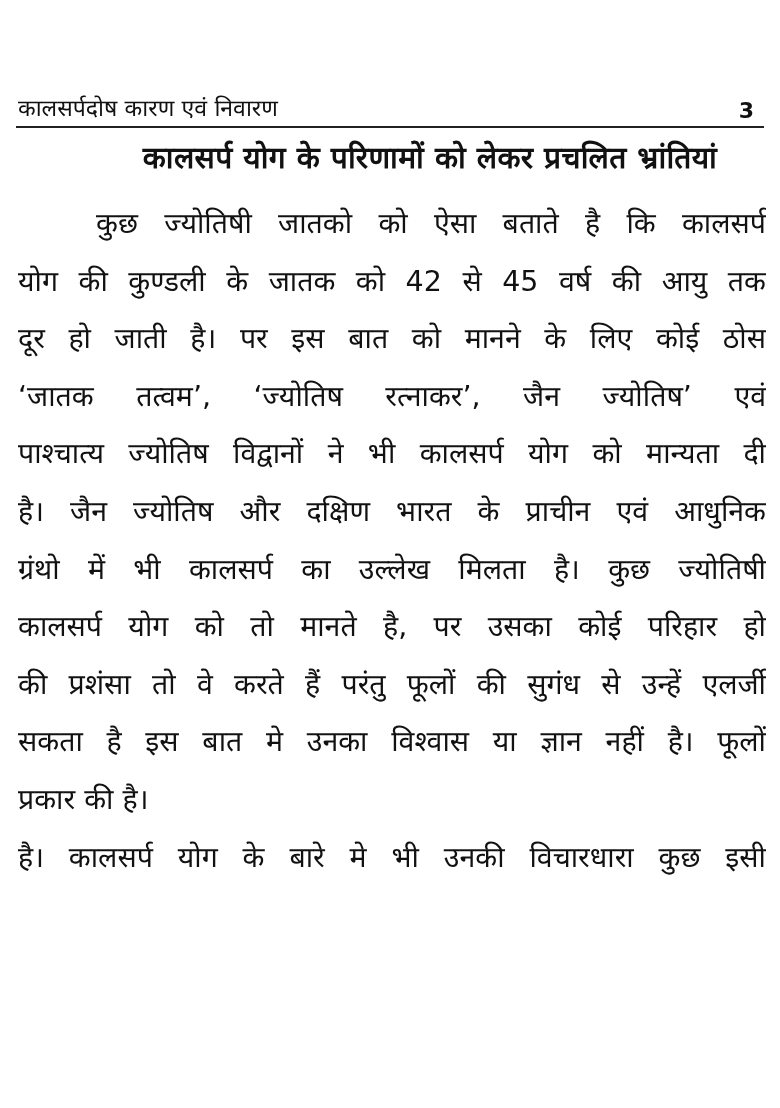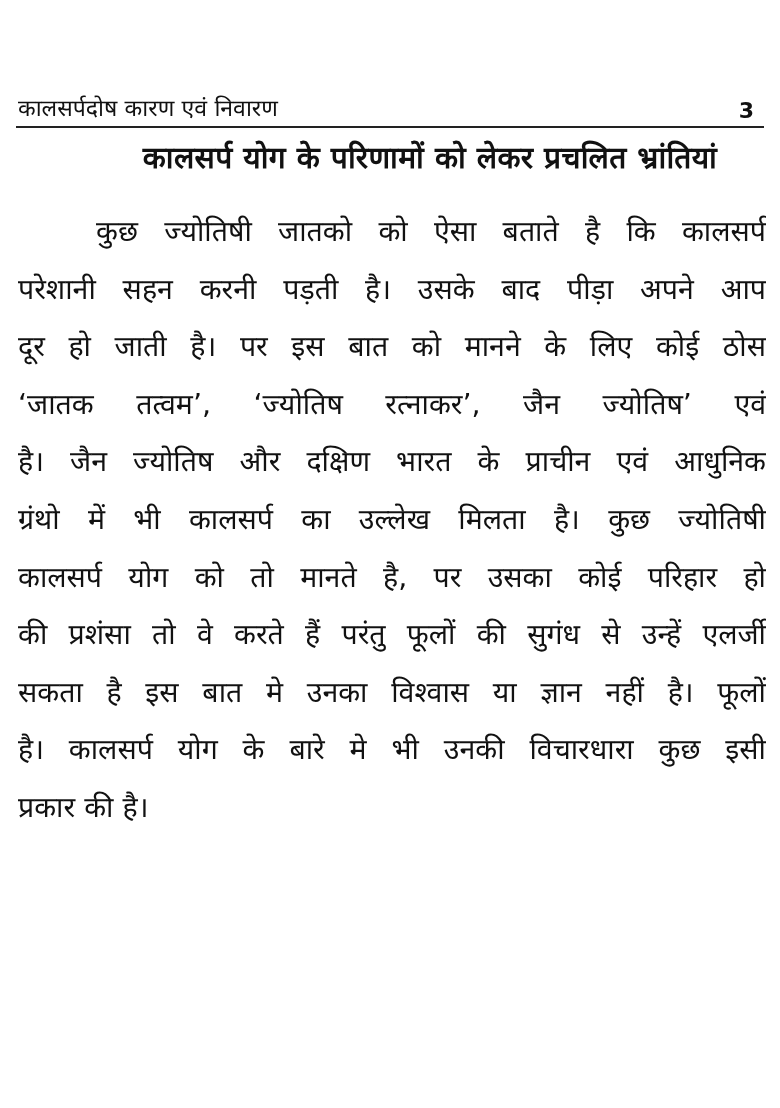--- a/index.html
+++ b/index.html
@@ -12,21 +12,21 @@
     .running-head {
       position: absolute; left: 16px; right: 16px; top: 92px; height: 34px;
       border-bottom: 2.5px solid #222;
     }
     .running-title { position: absolute; left: 2px; bottom: 3px; font-size: 23px; letter-spacing: 0; }
     .page-number { position: absolute; right: 10px; bottom: 3px; font-size: 22px; font-weight: bold; }
     .chapter-title {
       position: absolute; left: 0; width: 780px; top: 136px; text-align: center;
       font-size: 30px; font-weight: bold; letter-spacing: 0.3px; padding-left: 40px;
     }
-    .body { position: absolute; left: 18px; width: 748px; top: 203px; }
+    .body { position: absolute; left: 18px; width: 748px; top: 195px; }
     .line {
       height: 57.6px; line-height: 57.6px; font-size: 28.5px; white-space: nowrap;
       text-align: justify; text-align-last: justify; overflow: hidden;
     }
     .line.indent { padding-left: 78px; }
     .line.last { text-align-last: left; }
     .it { }
   </style>
 </head>
 <body>
@@ -34,24 +34,25 @@
 <div class="page">
   <div class="running-head">
     <span class="running-title">कालसर्पदोष कारण एवं निवारण</span>
     <span class="page-number">3</span>
   </div>
 
   <div class="chapter-title">कालसर्प योग के परिणामों को लेकर प्रचलित भ्रांतियां</div>
 
   <div class="body">
     <div class="line indent">कुछ ज्योतिषी जातको को ऐसा बताते है कि कालसर्प</div>
-    <div class="line">परेशानी सहन करनी पड़ती है। उसके बाद पीड़ा अपने आप</div>
+    <div class="line">योग की कुण्डली के जातक को 42 से 45 वर्ष की आयु तक</div>
     <div class="line">दूर हो जाती है। पर इस बात को मानने के लिए कोई ठोस</div>
     <div class="line it">‘जातक तत्वम’, ‘ज्योतिष रत्नाकर’, जैन ज्योतिष’ एवं</div>
+    <div class="line">पाश्चात्य ज्योतिष विद्वानों ने भी कालसर्प योग को मान्यता दी</div>
     <div class="line">है। जैन ज्योतिष और दक्षिण भारत के प्राचीन एवं आधुनिक</div>
     <div class="line">ग्रंथो में भी कालसर्प का उल्लेख मिलता है। कुछ ज्योतिषी</div>
     <div class="line">कालसर्प योग को तो मानते है, पर उसका कोई परिहार हो</div>
     <div class="line">की प्रशंसा तो वे करते हैं परंतु फूलों की  सुगंध से उन्हें एलर्जी</div>
     <div class="line">सकता है इस बात मे उनका विश्वास या ज्ञान नहीं है। फूलों</div>
+    <div class="line last">प्रकार की है।</div>
     <div class="line">है। कालसर्प योग के बारे मे भी उनकी विचारधारा कुछ इसी</div>
-    <div class="line last">प्रकार की है।</div>
   </div>
 </div>
 
 </body></html>

